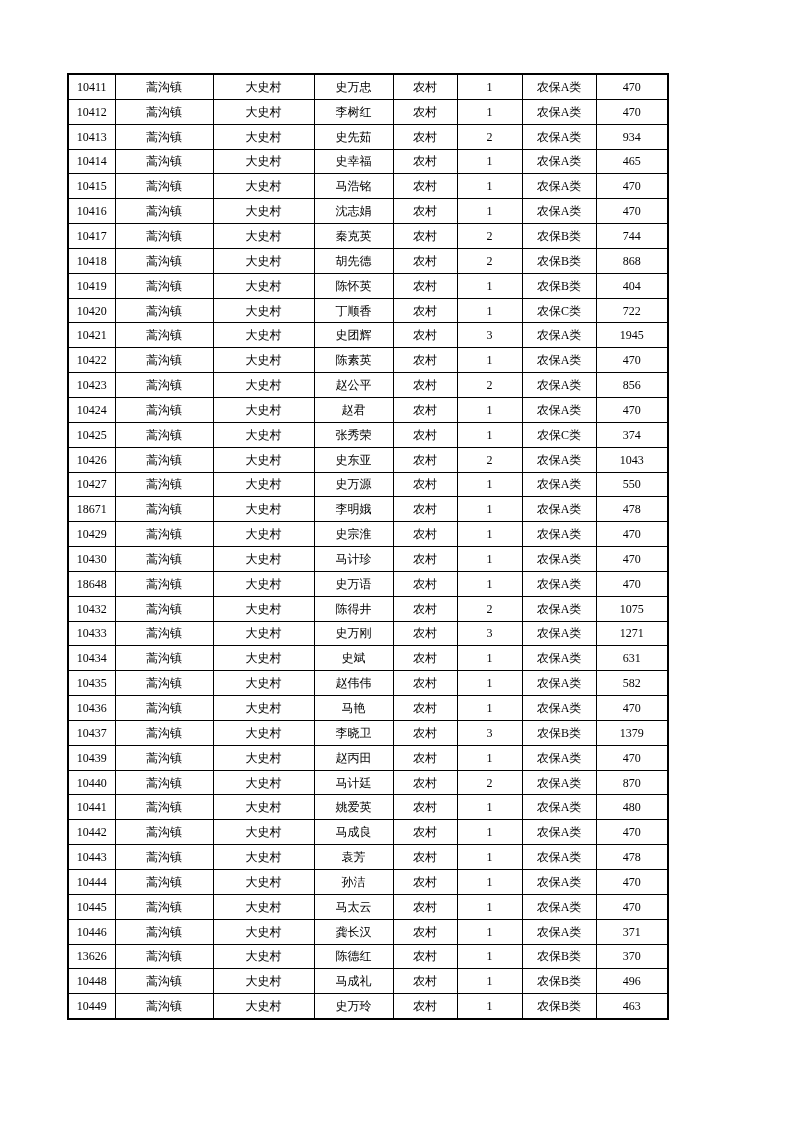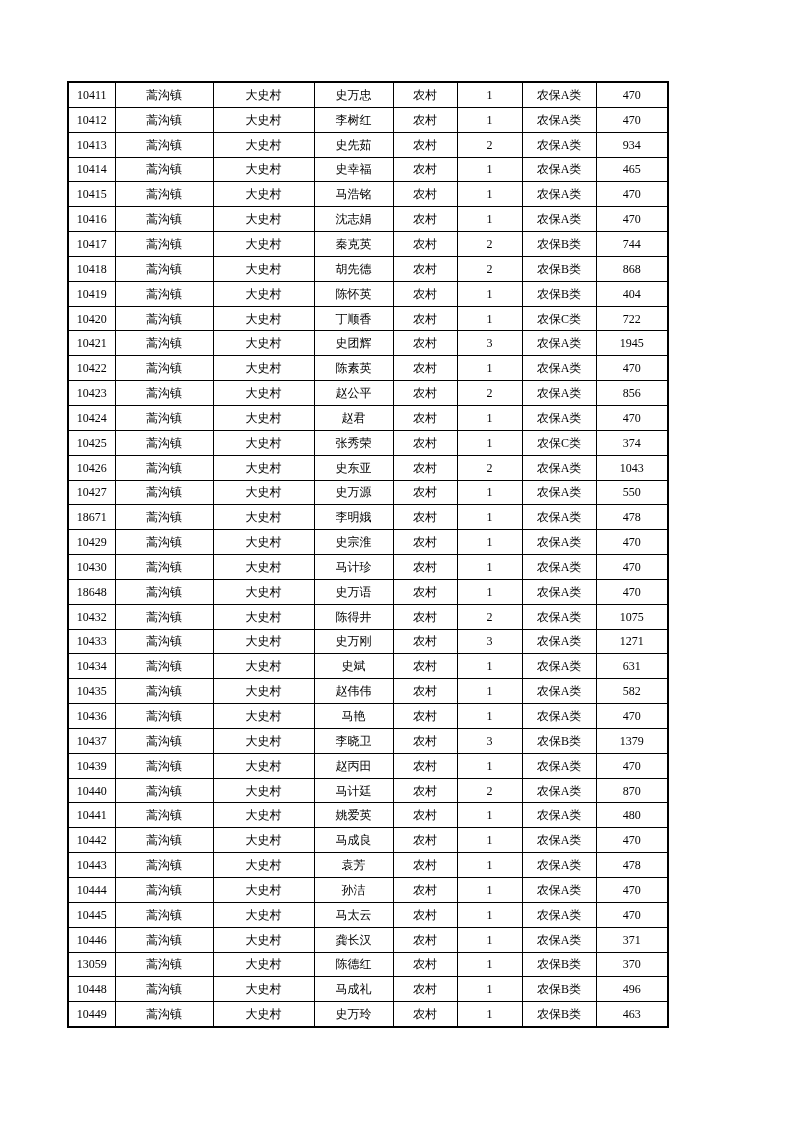--- a/index.html
+++ b/index.html
@@ -16,21 +16,20 @@
     font-family: "Liberation Serif", "DejaVu Serif", serif;
   }
   table.data-table {
     position: absolute;
     left: 67px;
     top: 73px;
     width: 600px;
     border-collapse: collapse;
     table-layout: fixed;
     border: 2px solid #000000;
-    margin-top: 8px;
   }
   table.data-table td {
     border: 1px solid #000000;
     height: 23.85px;
     padding: 0;
     text-align: center;
     vertical-align: middle;
     font-size: 12px;
     line-height: 1;
     color: #000000;
@@ -398,21 +397,21 @@
           <td>10446</td>
           <td>蒿沟镇</td>
           <td>大史村</td>
           <td>龚长汉</td>
           <td>农村</td>
           <td>1</td>
           <td>农保A类</td>
           <td>371</td>
         </tr>
         <tr>
-          <td>13059</td>
+          <td>13626</td>
           <td>蒿沟镇</td>
           <td>大史村</td>
           <td>陈德红</td>
           <td>农村</td>
           <td>1</td>
           <td>农保B类</td>
           <td>370</td>
         </tr>
         <tr>
           <td>10448</td>

